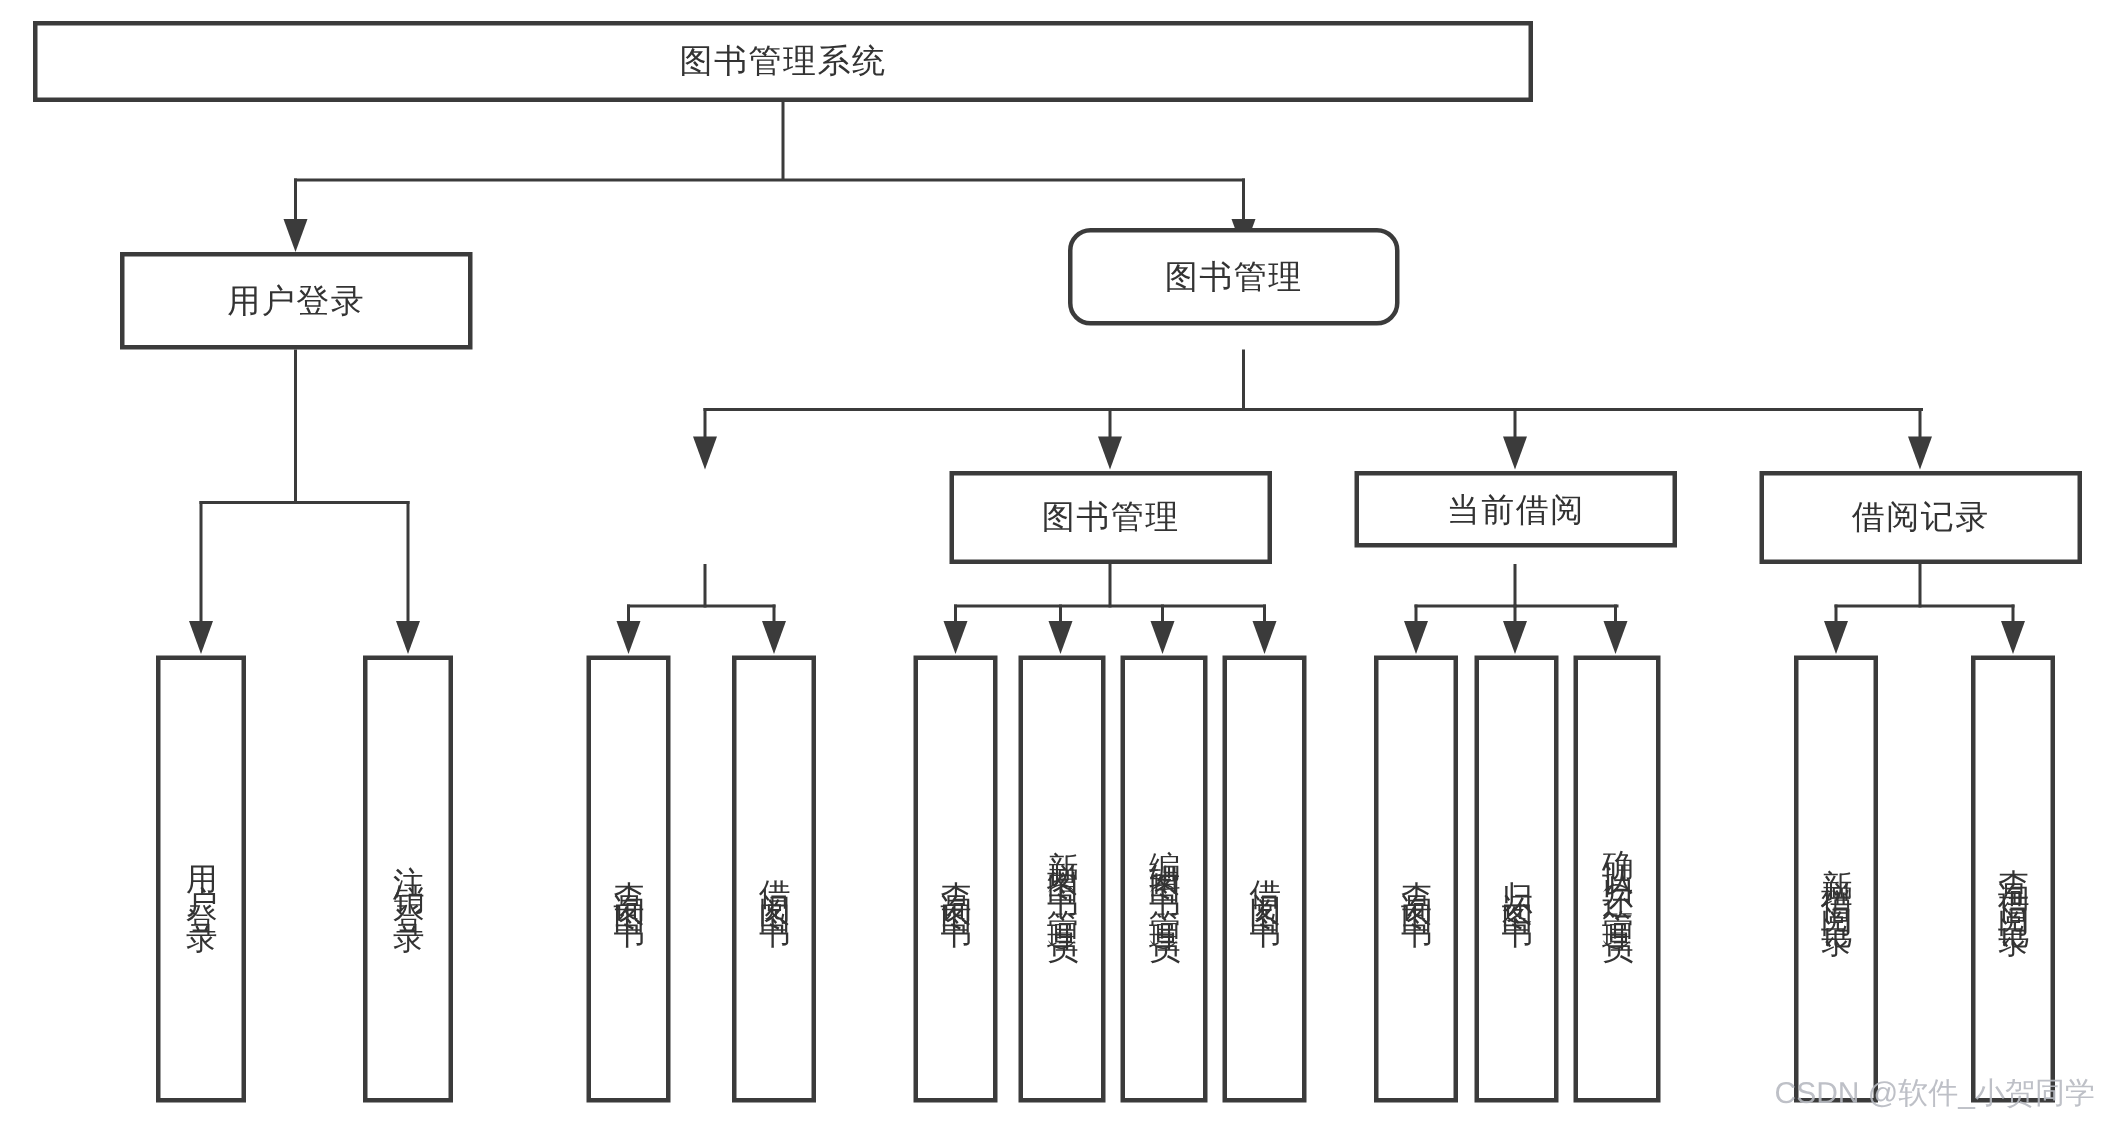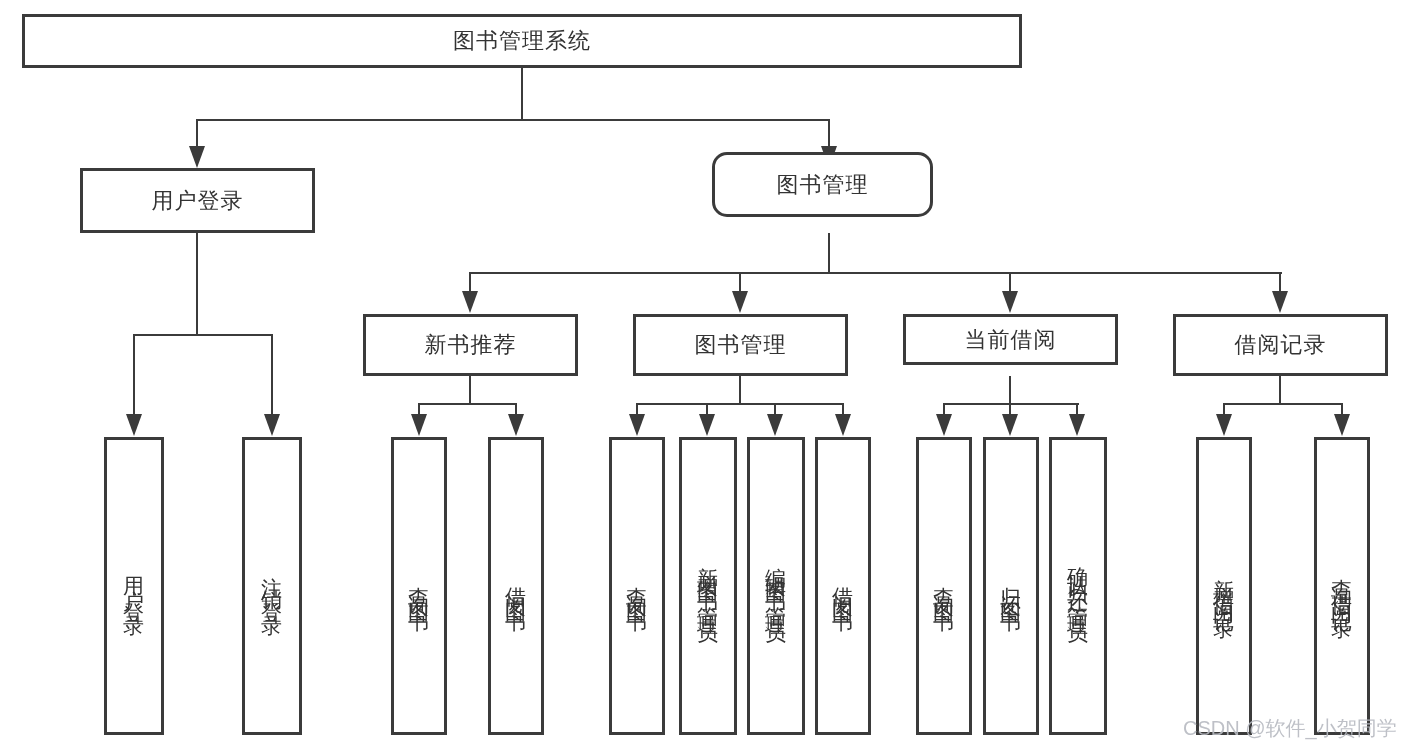--- a/index.html
+++ b/index.html
@@ -109,23 +109,20 @@
     <div class="vline" style="left:469px; top:272px; height:20px;"></div>
     <div class="arrowhead" style="left:462px; top:291px;"></div>
     <div class="vline" style="left:739px; top:272px; height:20px;"></div>
     <div class="arrowhead" style="left:732px; top:291px;"></div>
     <div class="vline" style="left:1009px; top:272px; height:20px;"></div>
     <div class="arrowhead" style="left:1002px; top:291px;"></div>
     <div class="vline" style="left:1279px; top:272px; height:20px;"></div>
     <div class="arrowhead" style="left:1272px; top:291px;"></div>
   </div>
 
-  <div class="box" style="left:363px; top:314px; width:215px; height:62px;">
-    <span class="hlabel">新书推荐</span>
-  </div>
   <div class="box" style="left:633px; top:314px; width:215px; height:62px;">
     <span class="hlabel">图书管理</span>
   </div>
   <div class="box" style="left:903px; top:314px; width:215px; height:51px;">
     <span class="hlabel">当前借阅</span>
   </div>
   <div class="box" style="left:1173px; top:314px; width:215px; height:62px;">
     <span class="hlabel">借阅记录</span>
   </div>
 

